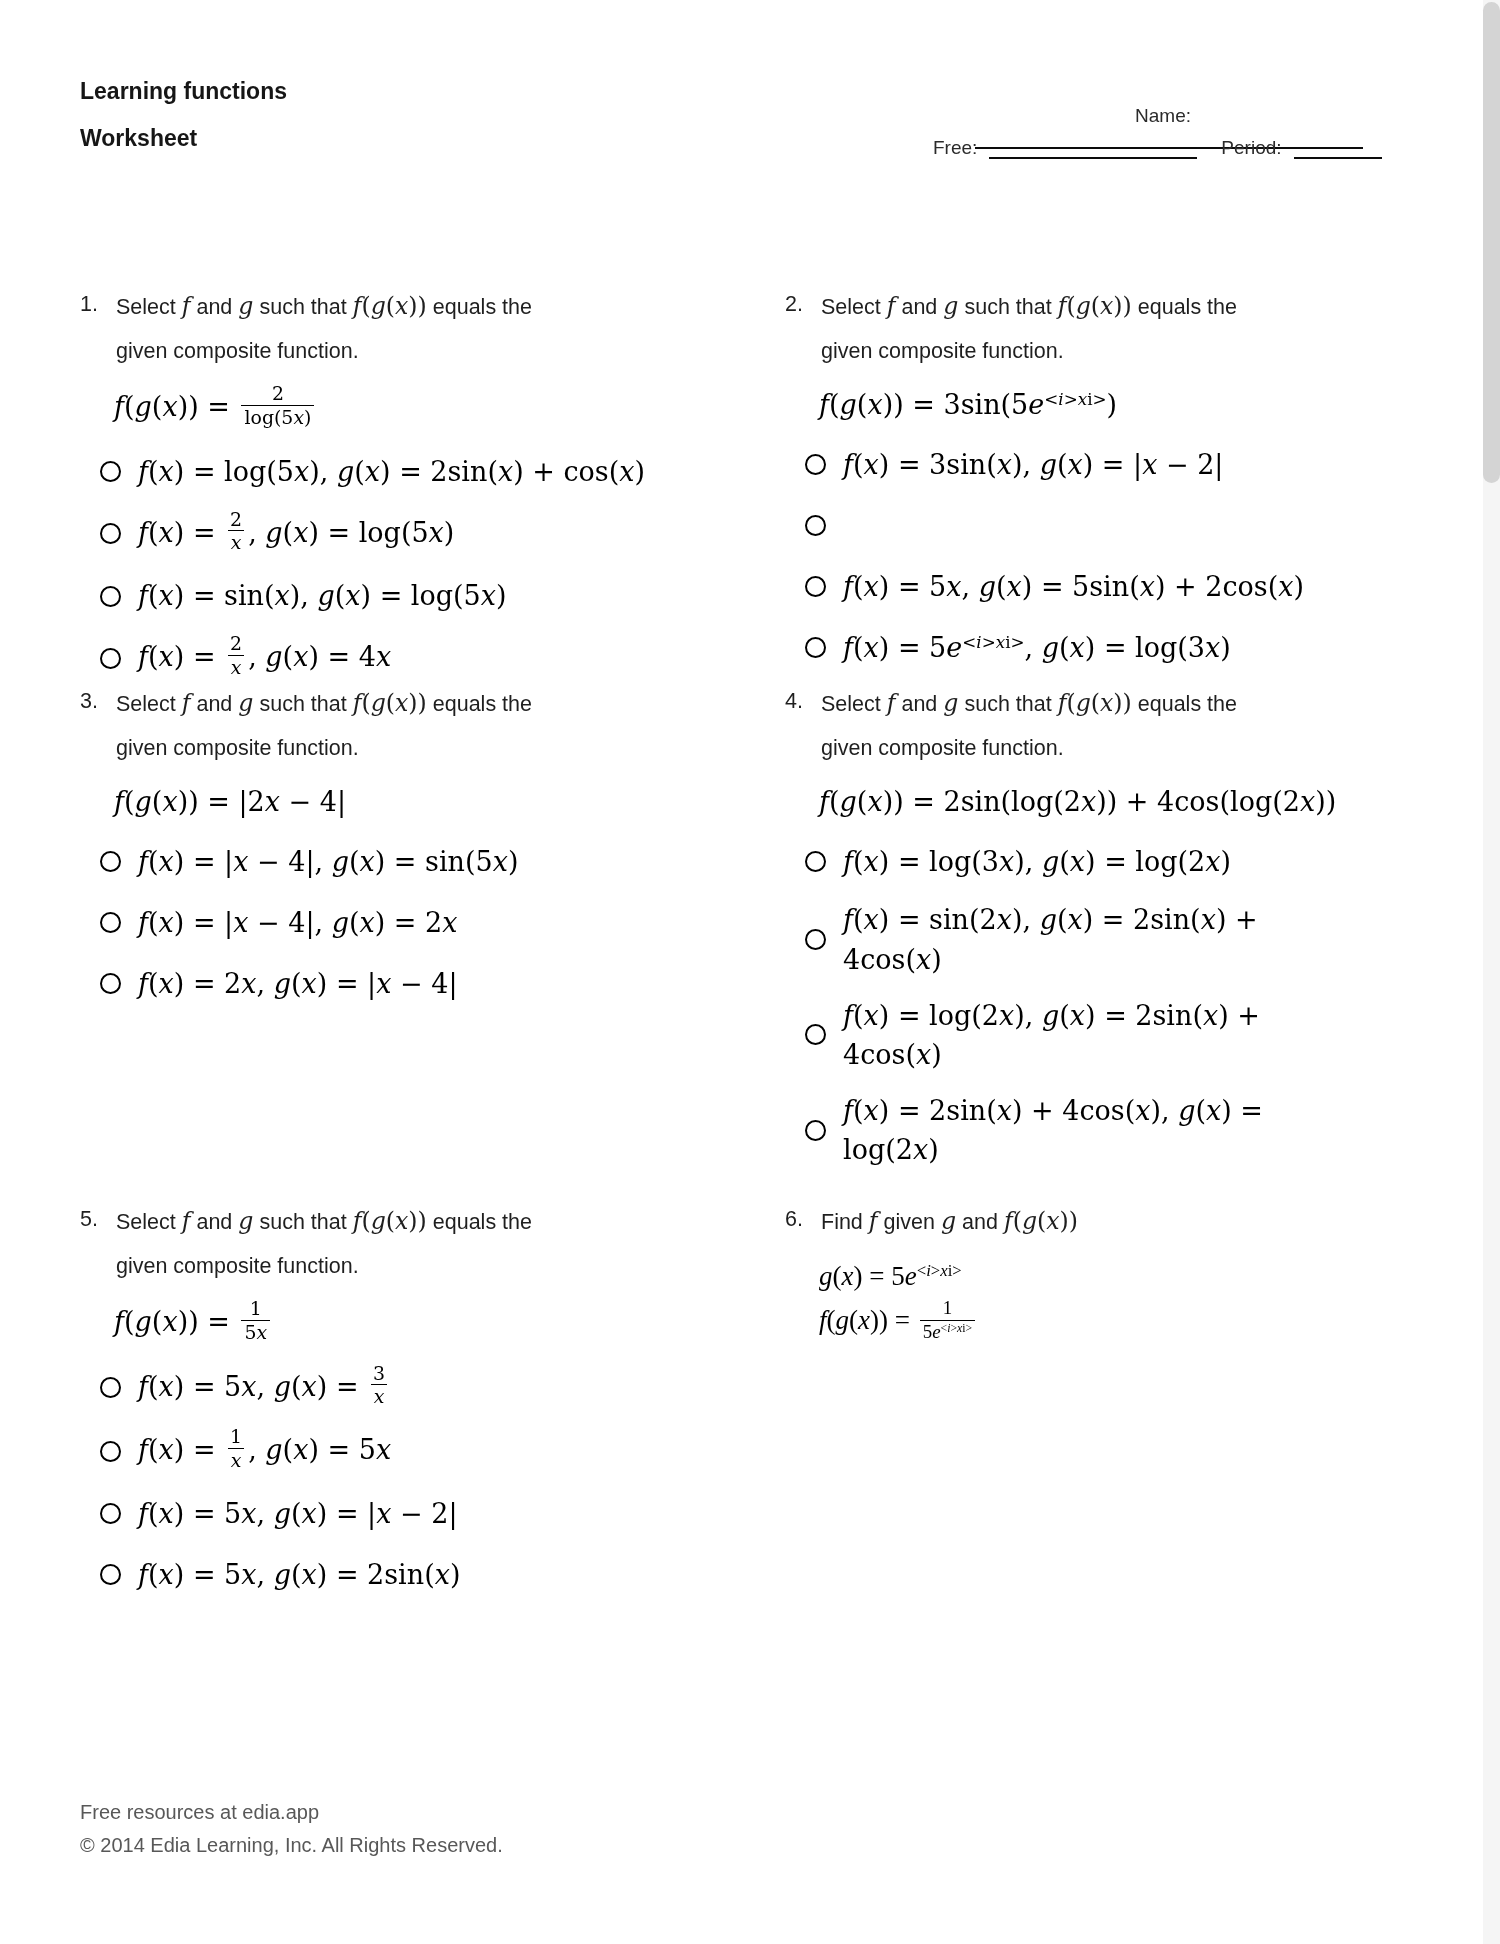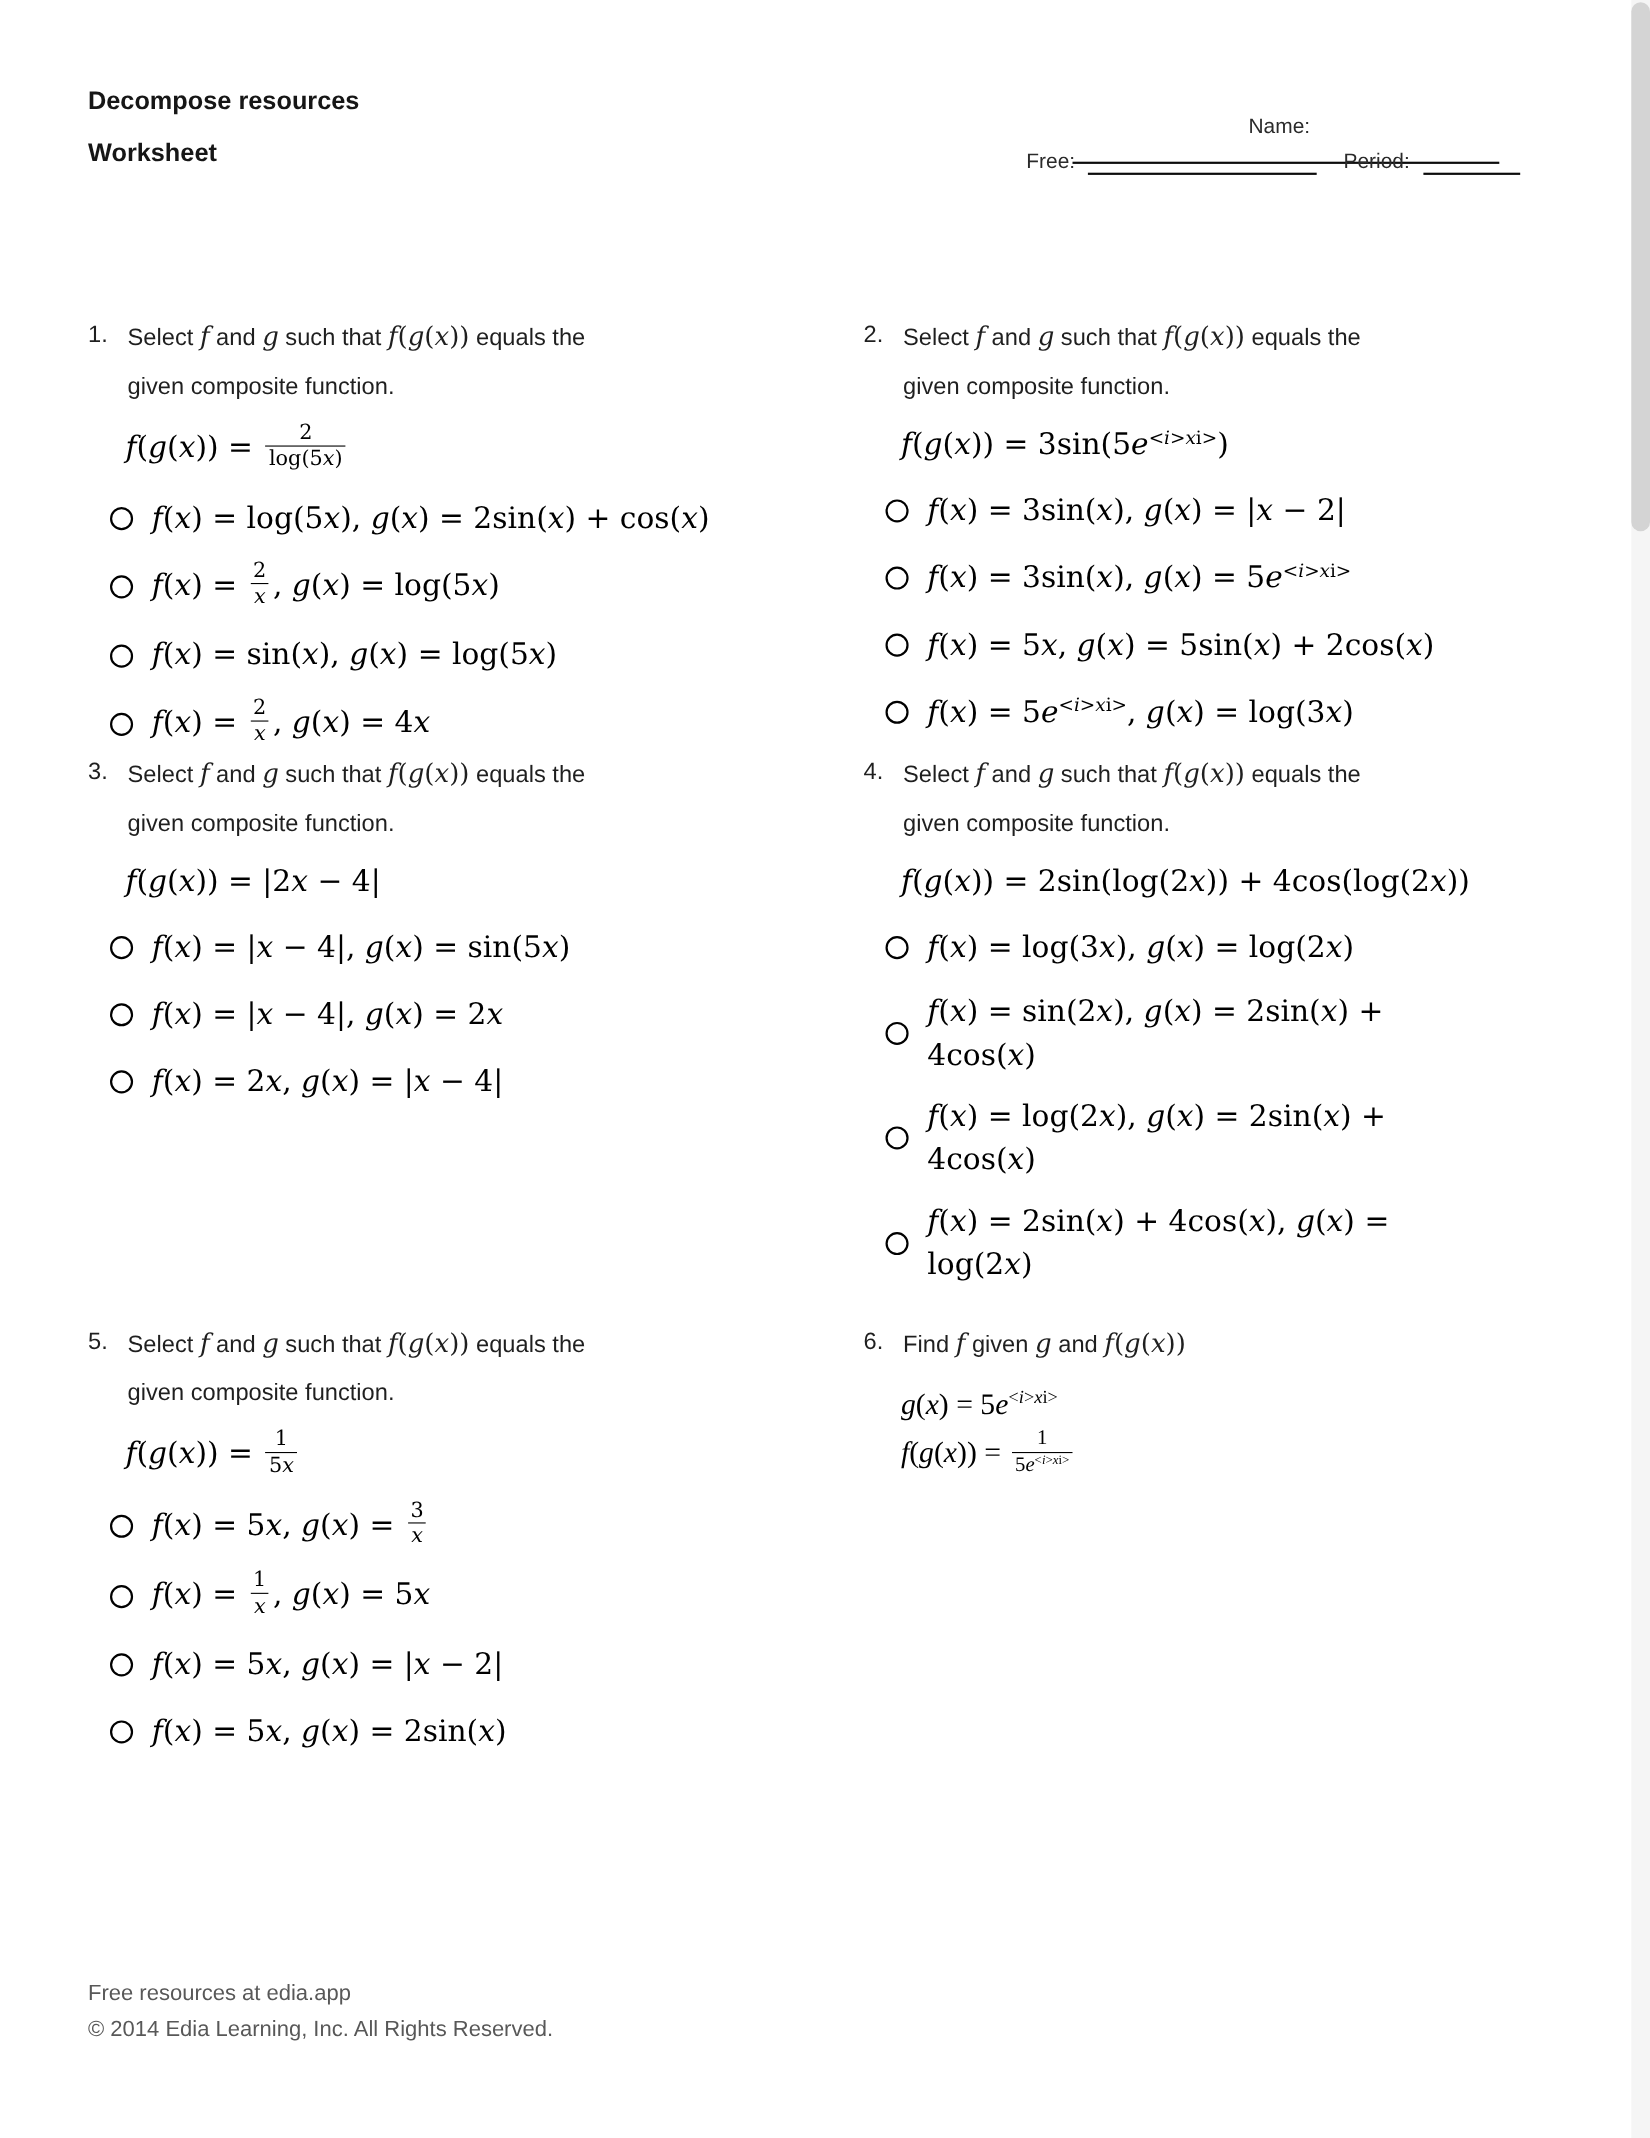--- a/index.html
+++ b/index.html
@@ -57,21 +57,21 @@
   
   .scroll-track{position:absolute;right:0;top:0;width:17px;height:1944px;background:#f5f5f5;}
   .scroll-thumb{position:absolute;right:0;top:2px;width:17px;height:481px;background:#d4d4d4;border-radius:9px;}
 </style>
 </head>
 <body>
 
 <div id="page">
 
   <div class="header-left">
-    <div class="title-line">Decompose resources</div>
+    <div class="title-line">Learning functions</div>
     <div class="title-line">Worksheet</div>
   </div>
 
   <div class="name-row">
     <span class="blank-label">Name:</span>
     <span class="blank-line line-name"></span>
   </div>
 
   <div class="date-row">
     <span class="blank-label">Free:</span>
@@ -121,21 +121,20 @@
           <span class="q-text">Select <span class="mi"><i>f</i></span> and <span class="mi"><i>g</i></span> such that <span class="mi"><i>f</i>(<i>g</i>(<i>x</i>))</span> equals the<br>given composite function.</span>
         </div>
         <div class="q-expr"><i>f</i>(<i>g</i>(<i>x</i>)) = 3sin(5<i>e</i><sup>&lt;<i>i</i>&gt;<i>x</i>i&gt;</sup>)</div>
         <div class="q-opts">
           <div class="opt">
             <span class="radio"></span>
             <span class="opt-text"><i>f</i>(<i>x</i>) = 3sin(<i>x</i>), <i>g</i>(<i>x</i>) = |<i>x</i> − 2|</span>
           </div>
           <div class="opt">
             <span class="radio"></span>
-            <span class="opt-text"><i>f</i>(<i>x</i>) = 3sin(<i>x</i>), <i>g</i>(<i>x</i>) = 5<i>e</i><sup>&lt;<i>i</i>&gt;<i>x</i>i&gt;</sup></span>
           </div>
           <div class="opt">
             <span class="radio"></span>
             <span class="opt-text"><i>f</i>(<i>x</i>) = 5<i>x</i>, <i>g</i>(<i>x</i>) = 5sin(<i>x</i>) + 2cos(<i>x</i>)</span>
           </div>
           <div class="opt">
             <span class="radio"></span>
             <span class="opt-text"><i>f</i>(<i>x</i>) = 5<i>e</i><sup>&lt;<i>i</i>&gt;<i>x</i>i&gt;</sup>, <i>g</i>(<i>x</i>) = log(3<i>x</i>)</span>
           </div>
         </div>

